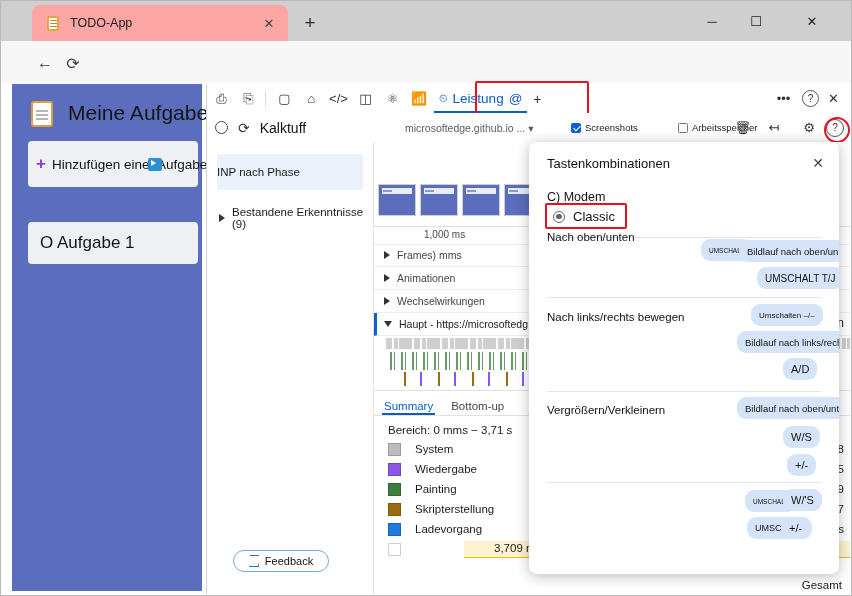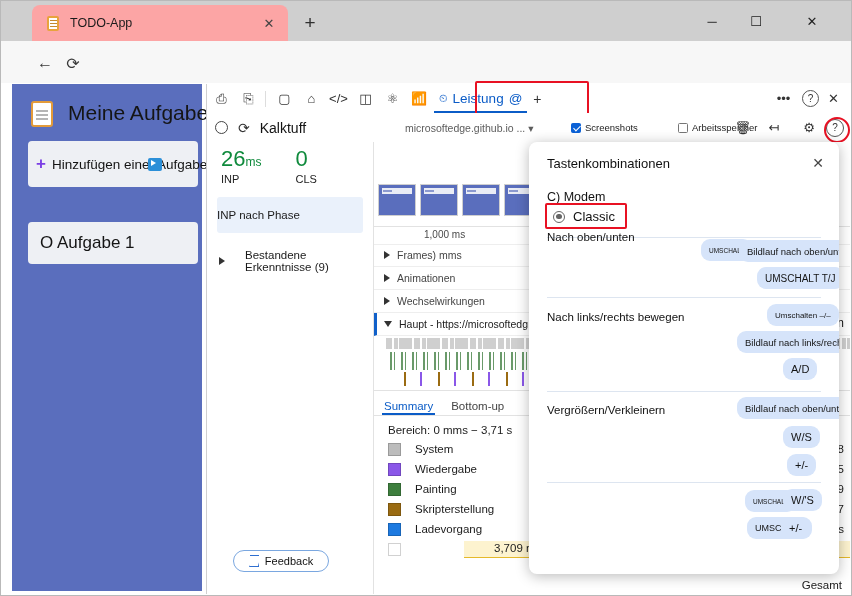--- a/index.html
+++ b/index.html
@@ -86,21 +86,21 @@
   .ins-tabs{display:flex;align-items:flex-end;height:24px;border-bottom:1px solid #e2e2e2;padding-left:6px;gap:14px;}
   .ins-tab{font-size:11.5px;color:#454545;padding-bottom:3px;position:relative;}
   .ins-tab.act{color:#0b5cc7;}
   .ins-tab.act::after{content:"";position:absolute;left:-2px;right:-2px;bottom:0;height:2.2px;background:#0b5cc7;}
   .metrics{display:flex;padding:6px 0 0 14px;gap:34px;}
   .m-val{font-size:22px;color:#0f8a3c;line-height:1;}
   .m-val span{font-size:12px;}
   .m-lab{font-size:11px;color:#222;margin-top:3px;}
   .inp-card{margin:12px 10px 0 10px;height:36px;background:#eaf1fb;border-radius:3px;display:flex;align-items:center;
             font-size:11.5px;color:#1b1b1b;box-sizing:border-box;}
-  .ins-row{display:flex;align-items:center;gap:20px;margin:16px 0 0 12px;font-size:11.5px;color:#1b1b1b;}
+  .ins-row{display:flex;align-items:center;gap:7px;margin:16px 0 0 12px;font-size:11.5px;color:#1b1b1b;}
   .tri{width:0;height:0;border-left:6px solid #333;border-top:4px solid transparent;border-bottom:4px solid transparent;flex:0 0 auto;}
   .tri.open{border-left:4px solid transparent;border-right:4px solid transparent;border-top:6px solid #333;border-bottom:none;}
   .feedback{position:absolute;left:26px;bottom:22px;width:96px;height:22px;border:1px solid #7aa7e0;border-radius:11px;
             display:flex;align-items:center;justify-content:center;gap:5px;font-size:11px;color:#121212;background:#fff;box-sizing:border-box;}
   .flask{width:11px;height:12px;position:relative;flex:0 0 auto;}
   .flask::before{content:"";position:absolute;left:1px;top:0;width:9px;height:2px;border-top:1.3px solid #2f6fd0;}
   .flask::after{content:"";position:absolute;left:0.5px;top:1px;width:10px;height:11px;border:1.3px solid #2f6fd0;border-top:none;
       clip-path:polygon(32% 0,68% 0,100% 100%,0 100%);box-sizing:border-box;}
 
   .timeline{position:absolute;left:167px;top:0;right:0;bottom:0;background:#fff;}
@@ -241,30 +241,20 @@
         <span class="tb-ic" style="left:591px;">⚙</span>
         <span class="tb-ic" style="left:619px;border:1px solid #555;border-radius:50%;width:16px;height:16px;font-size:10px;">
             <span>?</span>
           </span>
       </div>
       <div class="redbox" style="left:617px;top:33px;width:22px;height:22px;border-radius:50%;"></div>
 
       <div class="dt-body">
 
         <div class="insights">
-          <div class="metrics">
-            <div>
-              <div class="m-val"><span style="font-size:22px">26</span><span>ms</span></div>
-              <div class="m-lab">INP</div>
-            </div>
-            <div>
-              <div class="m-val">0</div>
-              <div class="m-lab">CLS</div>
-            </div>
-          </div>
           <div class="inp-card">INP nach Phase</div>
           <div class="ins-row">
             <span class="tri"></span>
             <span>Bestandene Erkenntnisse (9)</span>
           </div>
           <div class="feedback">
             <span class="flask"></span>
             <span>Feedback</span>
           </div>
         </div>
@@ -369,21 +359,21 @@
     </div>
 
     <div class="dlg-rule" style="top:95px;"></div>
     <div class="sc-label" style="top:89px;">Nach oben/unten</div>
     <div class="key" style="left:172px;top:97px;font-size:6.5px;">UMSCHALT</div>
     <div class="key" style="left:210px;top:98px;font-size:9.5px;">Bildlauf nach oben/unten</div>
     <div class="key" style="left:228px;top:125px;font-size:10px;">UMSCHALT T/J</div>
 
     <div class="dlg-rule" style="top:155px;"></div>
     <div class="sc-label" style="top:169px;">Nach links/rechts bewegen</div>
-    <div class="key" style="left:238px;top:162px;font-size:8px;padding-left:8px;">Umschalten –/–</div>
+    <div class="key" style="left:222px;top:162px;font-size:8px;padding-left:8px;">Umschalten –/–</div>
     <div class="key" style="left:208px;top:189px;font-size:9.5px;">Bildlauf nach links/rechts</div>
     <div class="key" style="left:254px;top:216px;font-size:11px;">A/D</div>
 
     <div class="dlg-rule" style="top:249px;"></div>
     <div class="sc-label" style="top:262px;">Vergrößern/Verkleinern</div>
     <div class="key" style="left:208px;top:255px;font-size:9.5px;">Bildlauf nach oben/unten</div>
     <div class="key" style="left:254px;top:284px;font-size:11px;">W/S</div>
     <div class="key" style="left:258px;top:312px;font-size:11px;">+/-</div>
 
     <div class="dlg-rule" style="top:340px;"></div>

